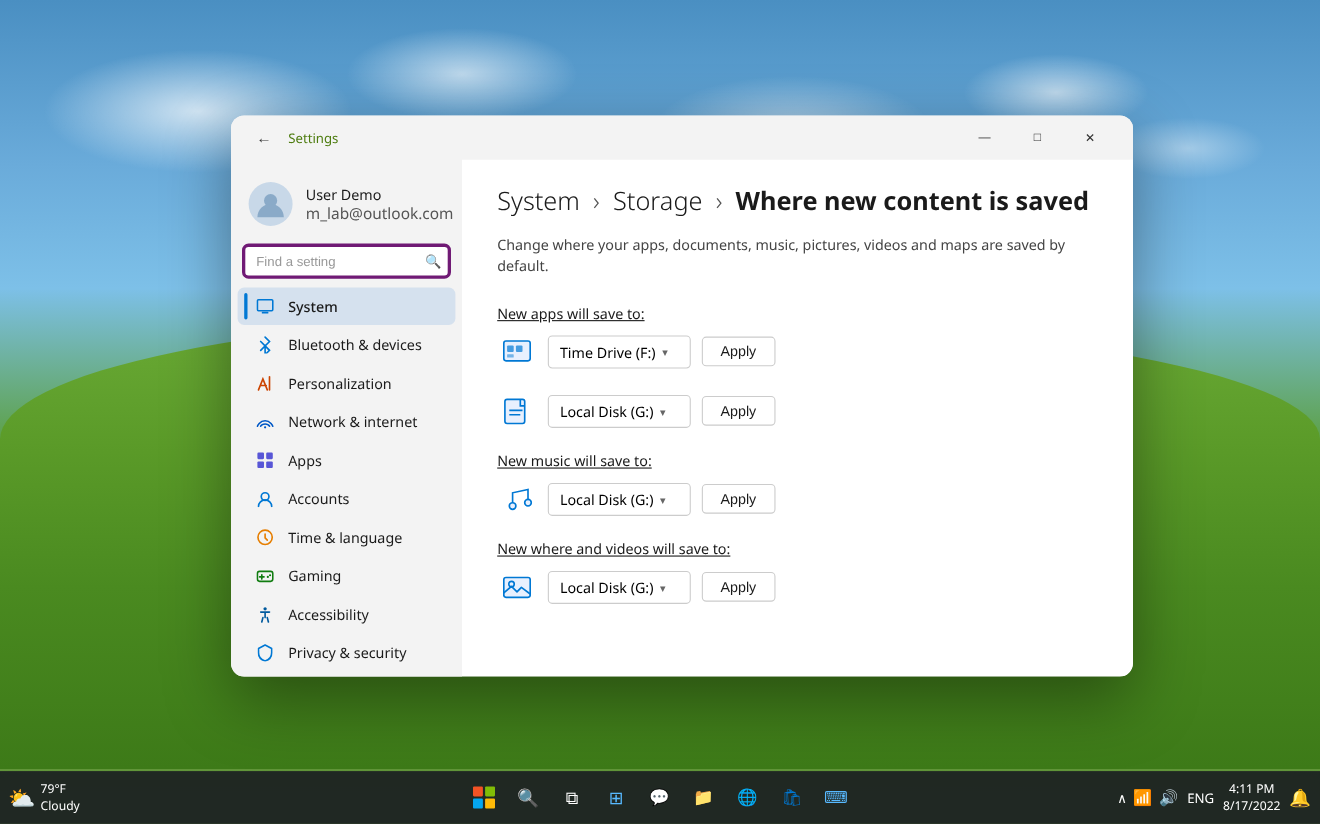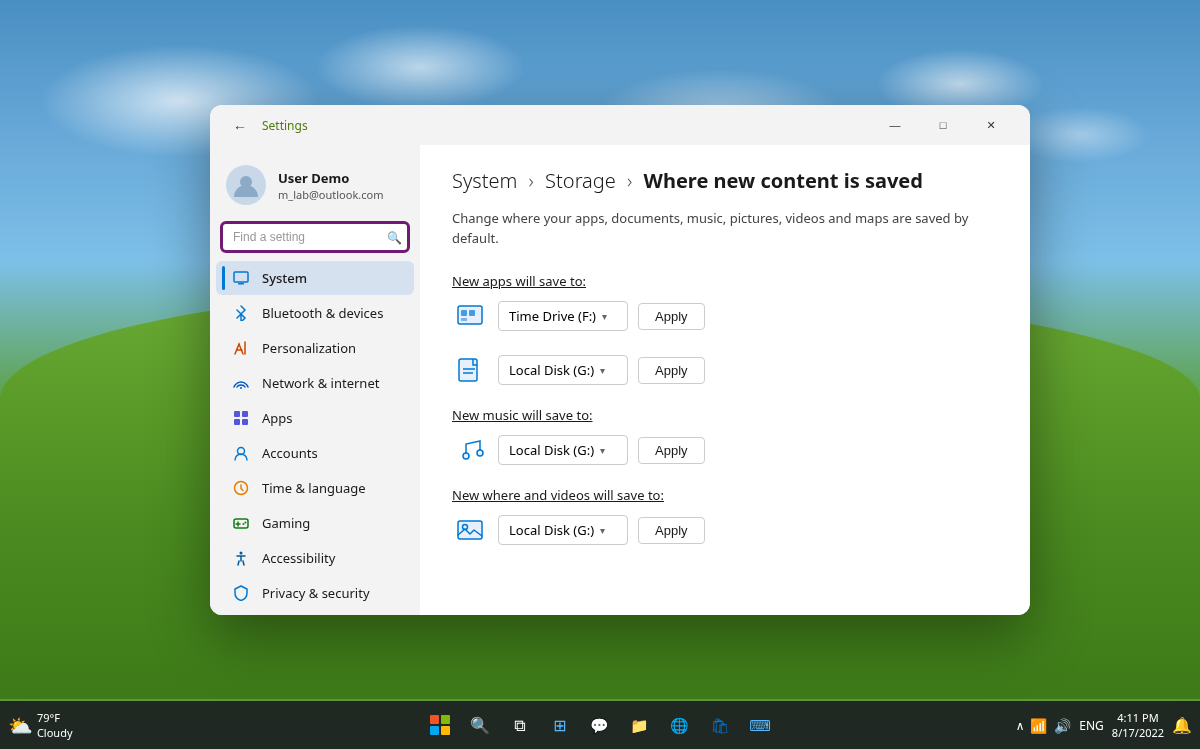--- a/index.html
+++ b/index.html
@@ -210,22 +210,22 @@
       background: #c8d8e8;
       display: flex;
       align-items: center;
       justify-content: center;
       font-size: 20px;
       color: #6a8ba8;
       flex-shrink: 0;
     }
 
     .user-info { flex: 1; min-width: 0; }
-    .user-name { font-size: 13px; font-weight: 700; color: #1a1a1a; }
-    .user-email { font-size: 11px; color: #555; }
+    .user-name { font-size: 13px; font-weight: 400; color: #1a1a1a; }
+    .user-email { font-size: 14px; color: #555; }
 
     .search-box {
       margin: 0 10px 8px;
       position: relative;
     }
     .search-box input {
       width: 100%;
       padding: 6px 30px 6px 10px;
       border: 3px solid #701a75;
       border-radius: 6px;
@@ -284,21 +284,21 @@
     
     .main-content {
       flex: 1;
       background: white;
       padding: 24px 32px;
       overflow-y: auto;
       border-radius: 0 0 12px 0;
     }
 
     .breadcrumb {
-      font-size: 20px;
+      font-size: 23px;
       font-weight: 300;
       color: #1a1a1a;
       margin-bottom: 16px;
       line-height: 1.2;
     }
     .breadcrumb span.bold { font-weight: 700; }
     .breadcrumb span.separator { color: #555; font-weight: 300; margin: 0 6px; }
 
     .description {
       font-size: 13px;

